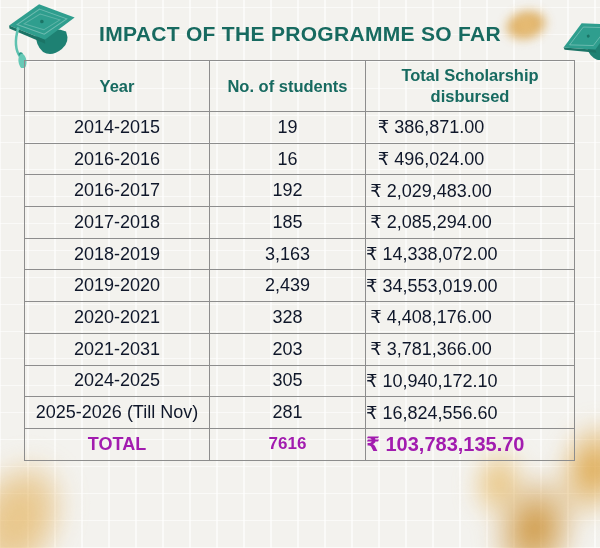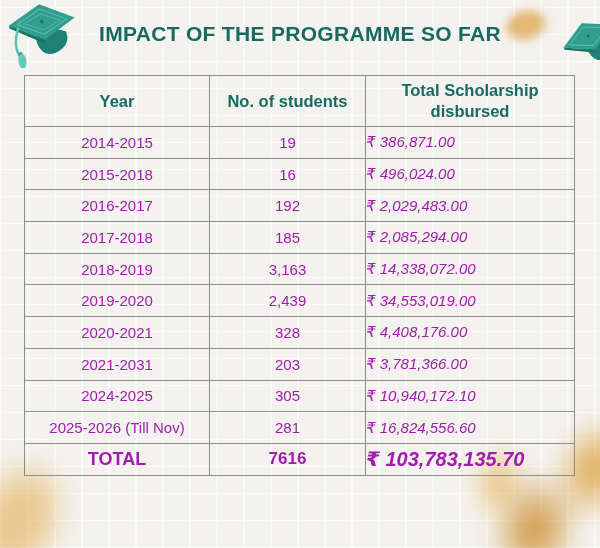--- a/index.html
+++ b/index.html
@@ -9,32 +9,32 @@
     background-color:#f3f2ee;
     background-image:
       repeating-linear-gradient(0deg, rgba(255,255,255,.6) 0px, rgba(255,255,255,.6) 1.5px, rgba(255,255,255,0) 1.5px, rgba(255,255,255,0) 27px),
       repeating-linear-gradient(90deg, rgba(255,255,255,.6) 0px, rgba(255,255,255,.6) 1.5px, rgba(255,255,255,0) 1.5px, rgba(255,255,255,0) 27px);
   }
   .page-title{
     position:absolute;left:0;top:22px;width:600px;text-align:center;
     font-size:21px;font-weight:bold;letter-spacing:.3px;color:#176a60;margin:0;
   }
   table.impact-table{
-    position:absolute;left:24px;top:75px;width:550px;
+    position:absolute;left:24px;top:60px;width:550px;
     border-collapse:collapse;table-layout:fixed;
     border:1.5px solid #767676;
   }
   .impact-table th,.impact-table td{
     border:1.1px solid #8d8d8d;padding:0;text-align:center;overflow:hidden;white-space:nowrap;
   }
   .impact-table th{
     height:50px;font-size:16.5px;font-weight:bold;color:#176a60;line-height:1.25;white-space:normal;
   }
-  .impact-table td{height:30.7px;font-size:15px;color:#a21caf;}
-  .impact-table td.amount-cell{text-align:left;padding-right:78px;font-style:italic;}
+  .impact-table td{height:30.7px;font-size:18px;color:#0f172a;}
+  .impact-table td.amount-cell{text-align:center;padding-right:78px;}
   .impact-table tr.total-row td{
     height:31px;color:#a21caf;font-weight:bold;font-size:18px;
   }
   .impact-table tr.total-row td.students-cell{font-size:17px;}
   .impact-table tr.total-row td.amount-cell{font-size:20px;padding-right:62px;}
   .decor{position:absolute;pointer-events:none;}
   .gold-blob-top-right{
     left:502px;top:8px;width:48px;height:34px;border-radius:50%;
     background:radial-gradient(closest-side,#e7b767 20%,#d9a043 55%,rgba(217,160,67,0) 100%);
     filter:blur(5px);opacity:.85;transform:rotate(-14deg);
@@ -100,21 +100,21 @@
       <th>Total Scholarship disbursed</th>
     </tr>
   </thead>
   <tbody>
     <tr>
       <td class="year-cell">2014-2015</td>
       <td class="students-cell">19</td>
       <td class="amount-cell">₹ 386,871.00</td>
     </tr>
     <tr>
-      <td class="year-cell">2015-2018</td>
+      <td class="year-cell">2016-2016</td>
       <td class="students-cell">16</td>
       <td class="amount-cell">₹ 496,024.00</td>
     </tr>
     <tr>
       <td class="year-cell">2016-2017</td>
       <td class="students-cell">192</td>
       <td class="amount-cell">₹ 2,029,483.00</td>
     </tr>
     <tr>
       <td class="year-cell">2017-2018</td>

